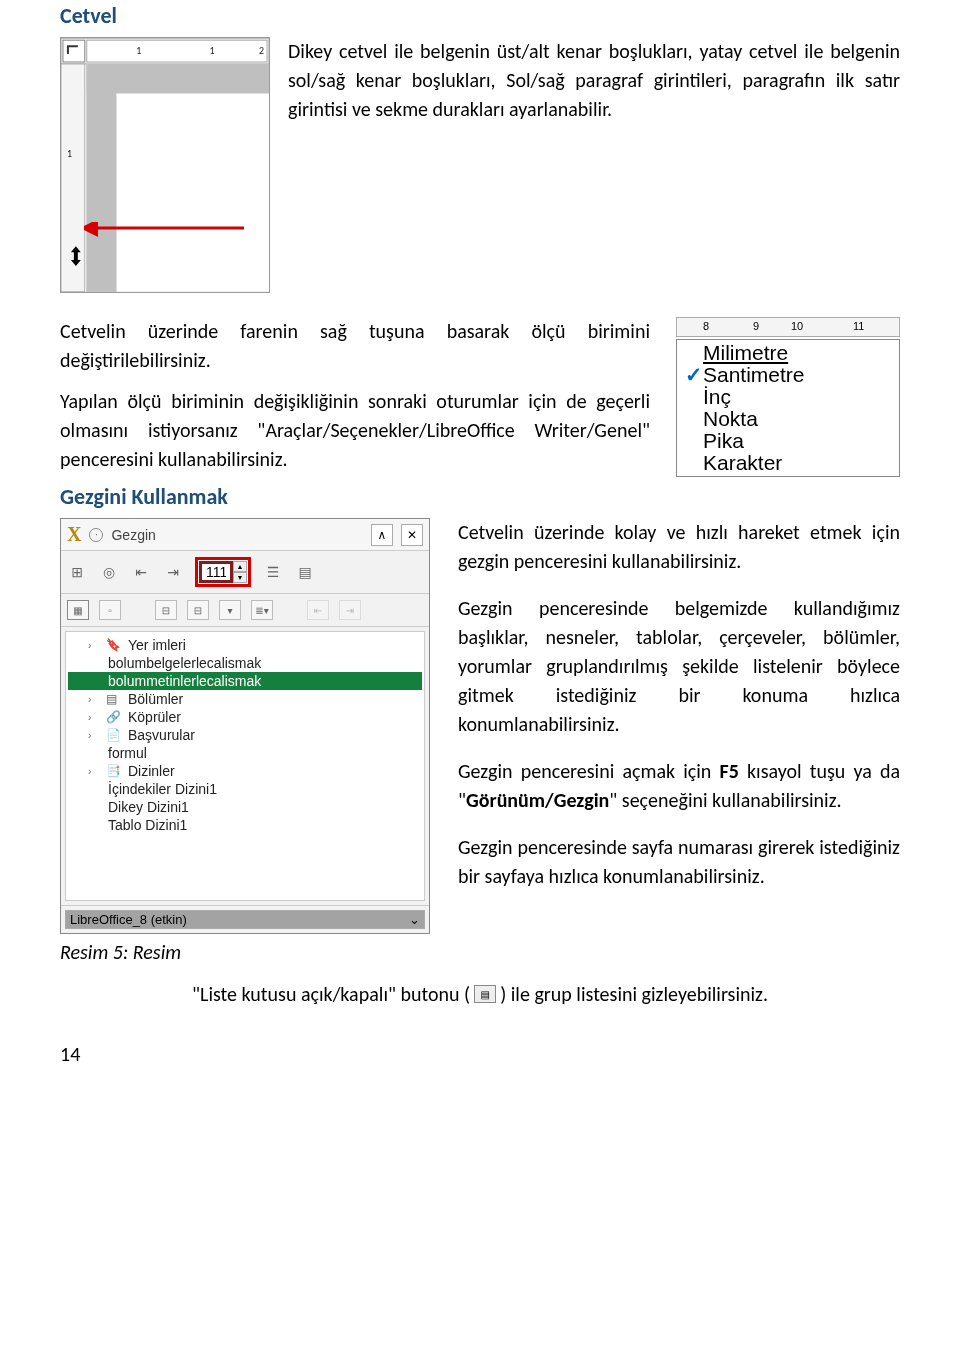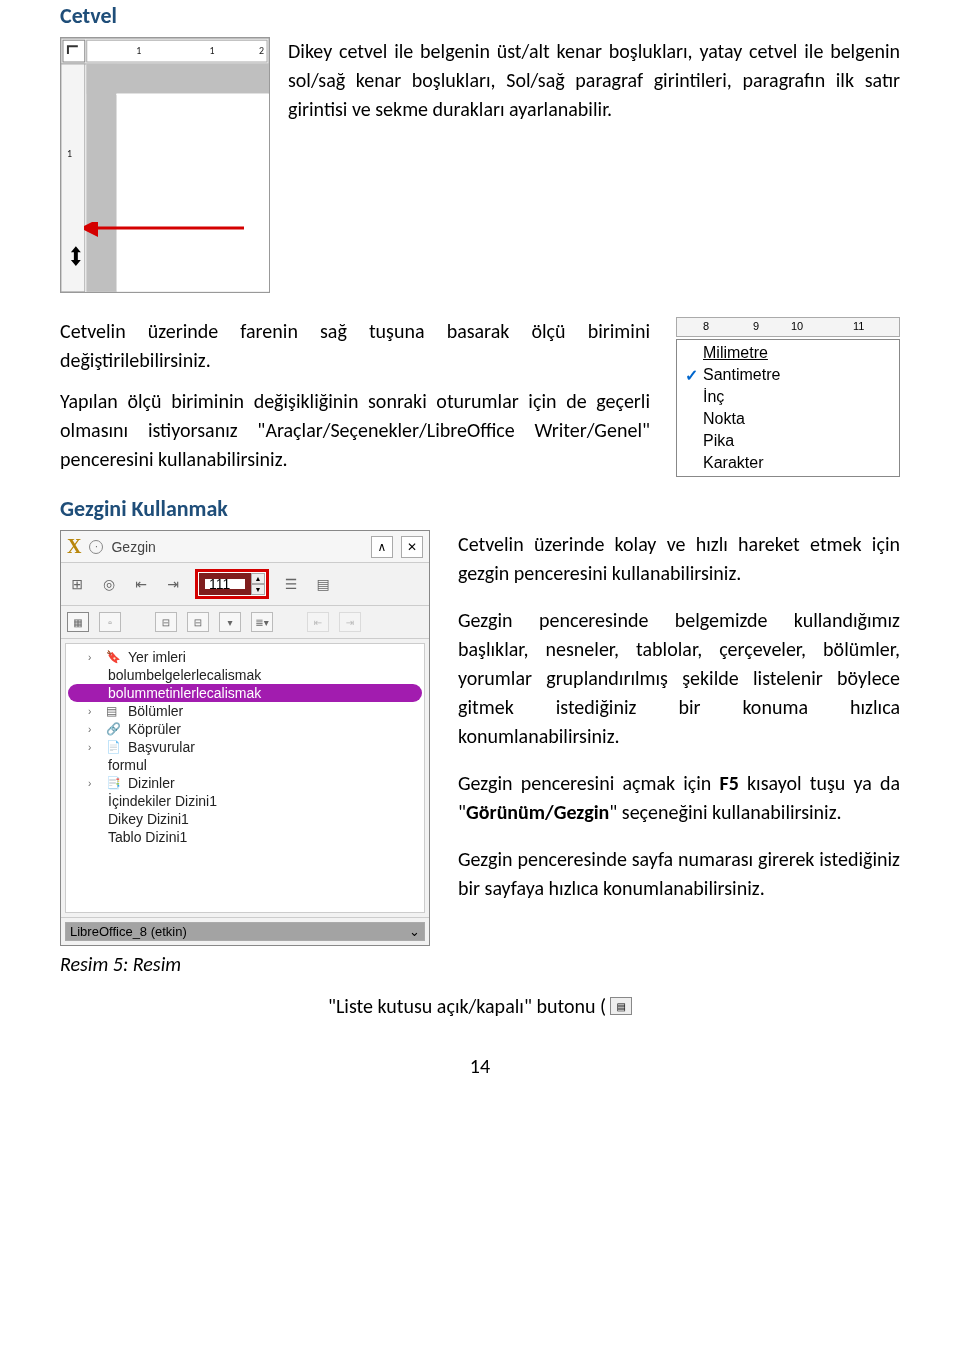--- a/index.html
+++ b/index.html
@@ -37,21 +37,21 @@
   }
   .para {
     font-size: 20px;
     line-height: 1.45;
     text-align: justify;
     color: #000;
   }
   .row2 {
     display: flex;
     gap: 26px;
-    margin-bottom: 18px;
+    margin-bottom: 6px;
   }
   .left-col {
     flex: 1;
   }
   .context-menu {
     flex: 0 0 224px;
   }
   .context-ruler {
     height: 20px;
     border: 1px solid #aaa;
@@ -61,21 +61,21 @@
     margin-bottom: 2px;
   }
   .context-ruler span {
     position: absolute;
     top: 2px;
     font-family: sans-serif;
   }
   .menu-box {
     border: 1px solid #888;
     background: #fff;
-    font-size: 16px;
+    font-size: 21px;
     font-family: sans-serif;
     padding: 2px 0;
   }
   .menu-item {
     display: flex;
     align-items: center;
     padding: 2px 14px 2px 8px;
     height: 22px;
     color: #000;
   }
@@ -144,21 +144,21 @@
     font-size: 14px; color: #666;
   }
   .page-input-wrap {
     display: flex;
     align-items: center;
     border: 3px solid #d40000;
     padding: 1px;
     background: #fff;
   }
   .page-input {
-    width: 52px; height: 22px; border: 6px solid #7f1d1d;
+    width: 34px; height: 22px; border: 3px solid #7f1d1d;
     padding: 0 4px; font-size: 14px;
   }
   .spin {
     display: flex; flex-direction: column;
   }
   .spin div {
     width: 14px; height: 11px; border: 1px solid #aaa;
     font-size: 7px; display: flex; align-items: center; justify-content: center;
     background: #eee;
   }
@@ -183,21 +183,21 @@
   .tree-item {
     display: flex; align-items: center; gap: 4px;
     padding: 1px 2px; font-size: 14px;
     color: #222;
   }
   .tree-arrow { width: 14px; color: #666; font-size: 10px; }
   .tree-icon { width: 18px; font-size: 12px; color: #666; }
   .tree-item.indent1 { padding-left: 20px; }
   .tree-item.indent2b { padding-left: 40px; }
   .tree-item.selected {
-    background: #a21caf; color: #fff; border-radius: 9px;
+    background: #15803d; color: #fff;
   }
   .footer-combo {
     border-top: 1px solid #ccc;
     padding: 4px;
   }
   .combo {
     display: flex; border: 1px solid #aaa; background: #a3a3a3;
     align-items: center; justify-content: space-between;
     padding: 1px 4px; font-size: 13px;
   }
@@ -222,21 +222,21 @@
   }
   .inline-icon {
     display: inline-flex;
     width: 22px; height: 18px;
     border: 1px solid #888;
     align-items: center; justify-content: center;
     font-size: 10px; background: #eee;
     vertical-align: middle;
   }
   .page-num {
-    text-align: center;
+    text-align: left;
     font-size: 20px;
     margin-top: 36px;
   }
   .red-arrow-svg {
     position: absolute;
     pointer-events: none;
   }
 </style>
 </head>
 <body>
@@ -426,17 +426,18 @@
       <div class="para">
         <span>Gezgin penceresini açmak için </span><span class="bold">F5</span><span> kısayol tuşu ya da "</span><span class="bold">Görünüm/Gezgin</span><span>" seçeneğini kullanabilirsiniz.</span>
       </div>
       <div class="para">Gezgin penceresinde sayfa numarası girerek istediğiniz bir sayfaya hızlıca konumlanabilirsiniz.</div>
     </div>
   </div>
 
   <div class="last-line">
     <span>"Liste kutusu açık/kapalı" butonu (</span>
     <span class="inline-icon">▤</span>
+    <span>) ile grup listesini gizleyebilirsiniz.</span>
   </div>
 
   <div class="page-num">14</div>
 
 </div>
 
 </body></html>

